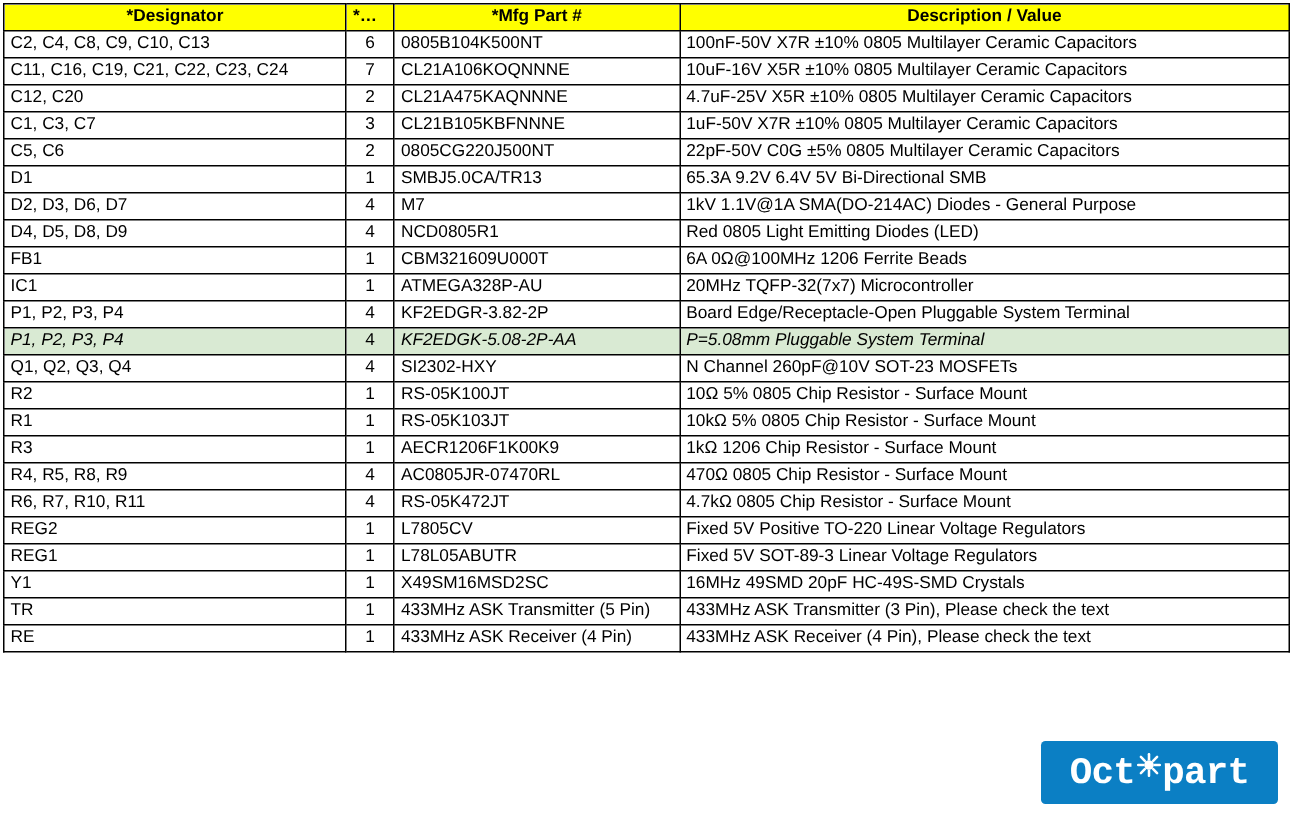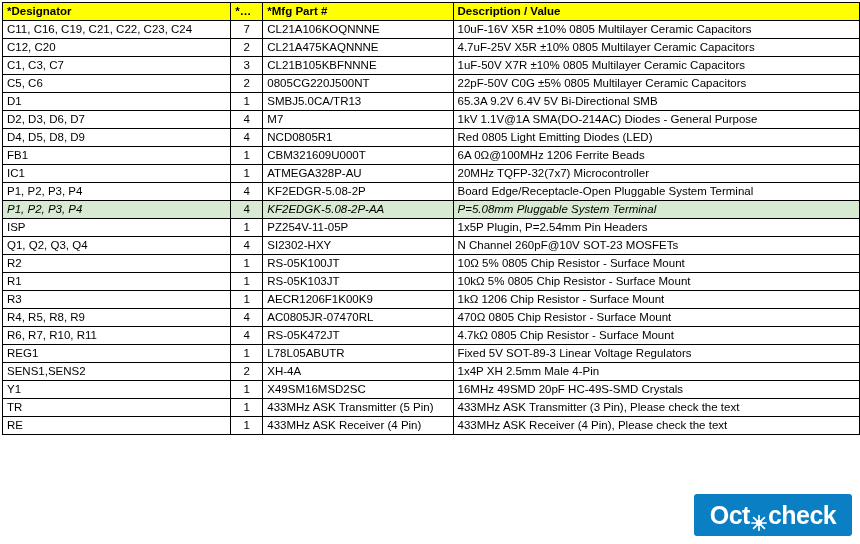--- a/index.html
+++ b/index.html
@@ -28,21 +28,21 @@
     height: 15px;
     line-height: 13px;
     vertical-align: middle;
     white-space: nowrap;
     overflow: hidden;
     text-overflow: ellipsis;
   }
   #bom-table thead th {
     background: #ffff00;
     font-weight: bold;
-    text-align: left;
+    text-align: center;
     font-size: 11.5px;
   }
   col.c-desig { width: 228px; }
   col.c-qty   { width: 32px; }
   col.c-mfg   { width: 190px; }
   col.c-desc  { width: 406px; }
   td.qty {
     text-align: center;
   }
   tr.highlight td {
@@ -63,23 +63,23 @@
     border-radius: 3px;
     display: flex;
     align-items: center;
     justify-content: center;
   }
   #logo .logo-text {
     color: #ffffff;
     font-size: 25px;
     font-weight: bold;
     letter-spacing: -0.5px;
-    font-family: Liberation Sans, sans-serif;
+    font-family: Liberation Mono, monospace;
     display: flex;
-    align-items: flex-end;
+    align-items: flex-start;
   }
   #logo .star {
     display: inline-block;
     width: 16px;
     height: 16px;
     margin: 0 1px;
     position: relative;
     top: 1px;
   }
   #logo .star svg { display: block; }
@@ -97,20 +97,26 @@
   <thead>
     <tr>
       <th>*Designator</th>
       <th>*Qty</th>
       <th>*Mfg Part #</th>
       <th>Description / Value</th>
     </tr>
   </thead>
   <tbody id="bom-body">
       <tr>
+        <td class="desig">C2, C4, C8, C9, C10, C13</td>
+        <td class="qty">6</td>
+        <td class="mfg">0805B104K500NT</td>
+        <td class="desc">100nF-50V X7R ±10% 0805 Multilayer Ceramic Capacitors</td>
+      </tr>
+      <tr>
         <td class="desig">C11, C16, C19, C21, C22, C23, C24</td>
         <td class="qty">7</td>
         <td class="mfg">CL21A106KOQNNNE</td>
         <td class="desc">10uF-16V X5R ±10% 0805 Multilayer Ceramic Capacitors</td>
       </tr>
       <tr>
         <td class="desig">C12, C20</td>
         <td class="qty">2</td>
         <td class="mfg">CL21A475KAQNNNE</td>
         <td class="desc">4.7uF-25V X5R ±10% 0805 Multilayer Ceramic Capacitors</td>
@@ -153,36 +159,30 @@
       </tr>
       <tr>
         <td class="desig">IC1</td>
         <td class="qty">1</td>
         <td class="mfg">ATMEGA328P-AU</td>
         <td class="desc">20MHz TQFP-32(7x7) Microcontroller</td>
       </tr>
       <tr>
         <td class="desig">P1, P2, P3, P4</td>
         <td class="qty">4</td>
-        <td class="mfg">KF2EDGR-5.08-2P</td>
+        <td class="mfg">KF2EDGR-3.82-2P</td>
         <td class="desc">Board Edge/Receptacle-Open Pluggable System Terminal</td>
       </tr>
       <tr class="highlight">
         <td class="desig">P1, P2, P3, P4</td>
         <td class="qty">4</td>
         <td class="mfg">KF2EDGK-5.08-2P-AA</td>
         <td class="desc">P=5.08mm Pluggable System Terminal</td>
       </tr>
       <tr>
-        <td class="desig">ISP</td>
-        <td class="qty">1</td>
-        <td class="mfg">PZ254V-11-05P</td>
-        <td class="desc">1x5P Plugin, P=2.54mm Pin Headers</td>
-      </tr>
-      <tr>
         <td class="desig">Q1, Q2, Q3, Q4</td>
         <td class="qty">4</td>
         <td class="mfg">SI2302-HXY</td>
         <td class="desc">N Channel 260pF@10V SOT-23 MOSFETs</td>
       </tr>
       <tr>
         <td class="desig">R2</td>
         <td class="qty">1</td>
         <td class="mfg">RS-05K100JT</td>
         <td class="desc">10Ω 5% 0805 Chip Resistor - Surface Mount</td>
@@ -205,30 +205,30 @@
         <td class="mfg">AC0805JR-07470RL</td>
         <td class="desc">470Ω 0805 Chip Resistor - Surface Mount</td>
       </tr>
       <tr>
         <td class="desig">R6, R7, R10, R11</td>
         <td class="qty">4</td>
         <td class="mfg">RS-05K472JT</td>
         <td class="desc">4.7kΩ 0805 Chip Resistor - Surface Mount</td>
       </tr>
       <tr>
+        <td class="desig">REG2</td>
+        <td class="qty">1</td>
+        <td class="mfg">L7805CV</td>
+        <td class="desc">Fixed 5V Positive TO-220 Linear Voltage Regulators</td>
+      </tr>
+      <tr>
         <td class="desig">REG1</td>
         <td class="qty">1</td>
         <td class="mfg">L78L05ABUTR</td>
         <td class="desc">Fixed 5V SOT-89-3 Linear Voltage Regulators</td>
-      </tr>
-      <tr>
-        <td class="desig">SENS1,SENS2</td>
-        <td class="qty">2</td>
-        <td class="mfg">XH-4A</td>
-        <td class="desc">1x4P XH 2.5mm Male 4-Pin</td>
       </tr>
       <tr>
         <td class="desig">Y1</td>
         <td class="qty">1</td>
         <td class="mfg">X49SM16MSD2SC</td>
         <td class="desc">16MHz 49SMD 20pF HC-49S-SMD Crystals</td>
       </tr>
       <tr>
         <td class="desig">TR</td>
         <td class="qty">1</td>
@@ -255,15 +255,15 @@
             <line x1="8" y1="11.8" x2="8" y2="15.2"></line>
             <line x1="0.8" y1="8" x2="4.2" y2="8"></line>
             <line x1="11.8" y1="8" x2="15.2" y2="8"></line>
             <line x1="2.6" y1="2.6" x2="5.2" y2="5.2"></line>
             <line x1="10.8" y1="10.8" x2="13.4" y2="13.4"></line>
             <line x1="13.4" y1="2.6" x2="10.8" y2="5.2"></line>
             <line x1="5.2" y1="10.8" x2="2.6" y2="13.4"></line>
           </g>
         </svg>
       </span>
-      <span>check</span>
+      <span>part</span>
   </span>
 </div>
 
 </body></html>

